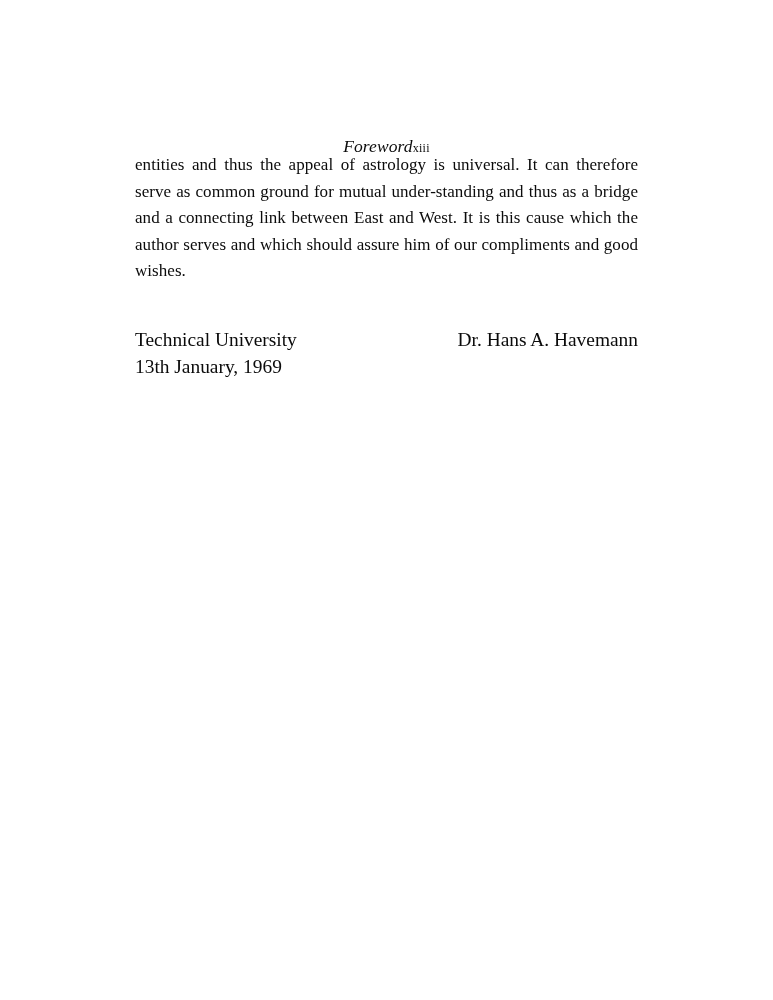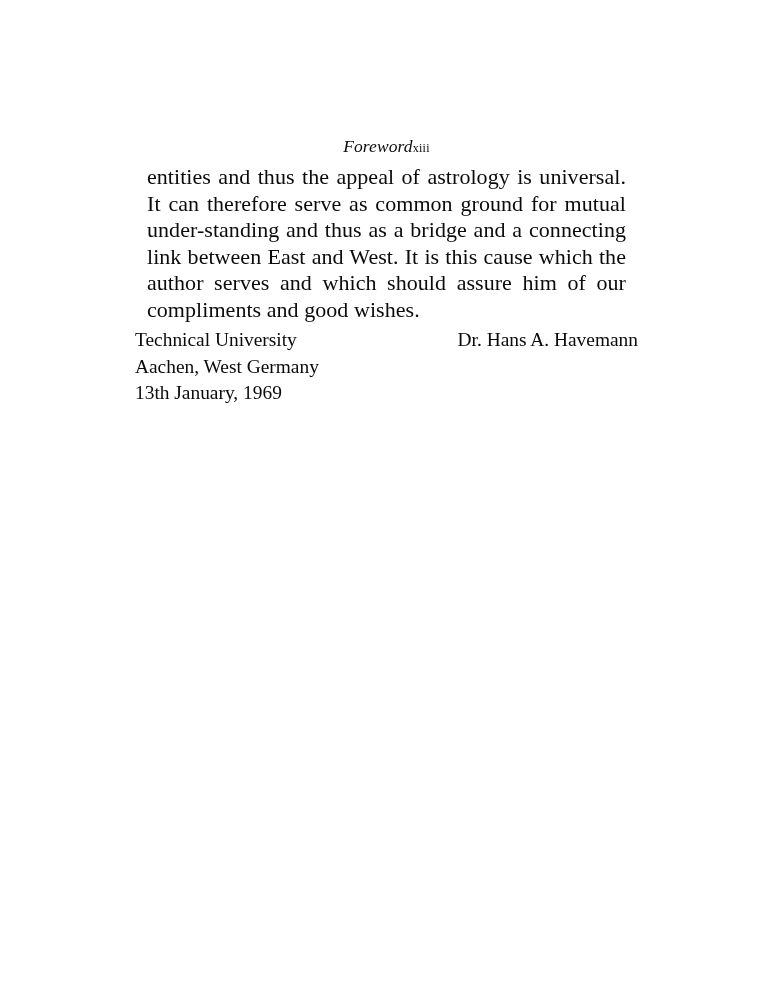--- a/index.html
+++ b/index.html
@@ -52,22 +52,22 @@
 
   
   .text-column {
     position: absolute;
     left: 135px;
     top: 152px;
     width: 503px;
   }
 
   .body-paragraph {
-    margin: 12px;
-    font-size: 22px;
+    margin: 0;
+    font-size: 17px;
     line-height: 26.5px;
     text-align: justify;
     text-justify: inter-word;
     hyphens: manual;
     letter-spacing: 0.05px;
   }
 
   
   .signature-block {
     position: absolute;
@@ -111,17 +111,16 @@
 
   <div class="text-column">
     <p class="body-paragraph">entities and thus the appeal of astrology is universal. It can therefore serve as common ground for mutual under-standing and thus as a bridge and a connecting link between East and West. It is this cause which the author serves and which should assure him of our compliments and good wishes.</p>
   </div>
 
   <div class="signature-block">
     <div class="sig-row">
       <span class="sig-left sig-line">Technical University</span>
       <span class="sig-right sig-line">Dr. Hans A. Havemann</span>
     </div>
-    <div class="sig-line">Aachen, West Germany</div>
     <div class="sig-line">13th January, 1969</div>
   </div>
 
 </div>
 
 </body></html>

